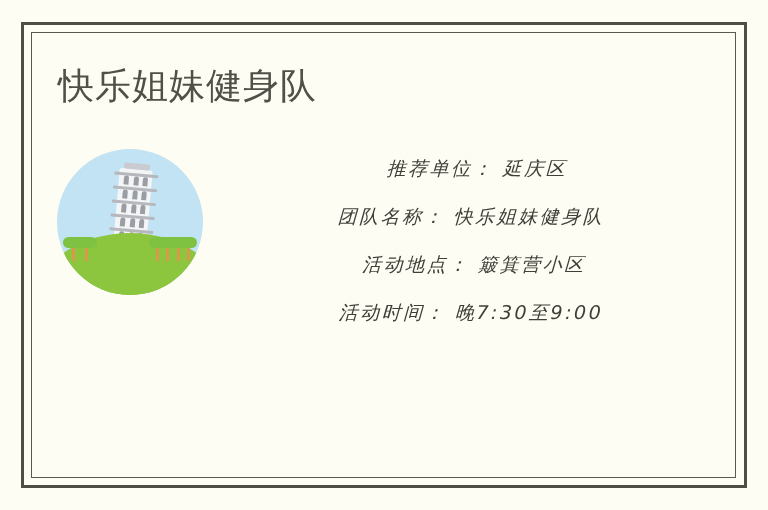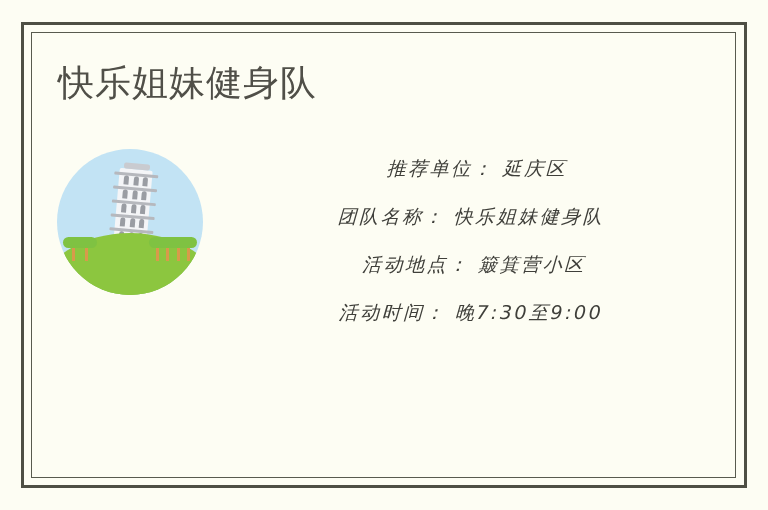--- a/index.html
+++ b/index.html
@@ -51,21 +51,21 @@
   }
 
   .title {
     position: absolute;
     left: 27px;
     top: 32px;
     font-size: 36px;
     line-height: 44px;
     color: #504f48;
     letter-spacing: 1px;
-    font-family: Liberation Mono, monospace;
+    font-family: Liberation Serif, serif;
     white-space: nowrap;
   }
 
   .body-row {
     position: absolute;
     left: 0;
     top: 110px;
     width: 705px;
     height: 230px;
   }

